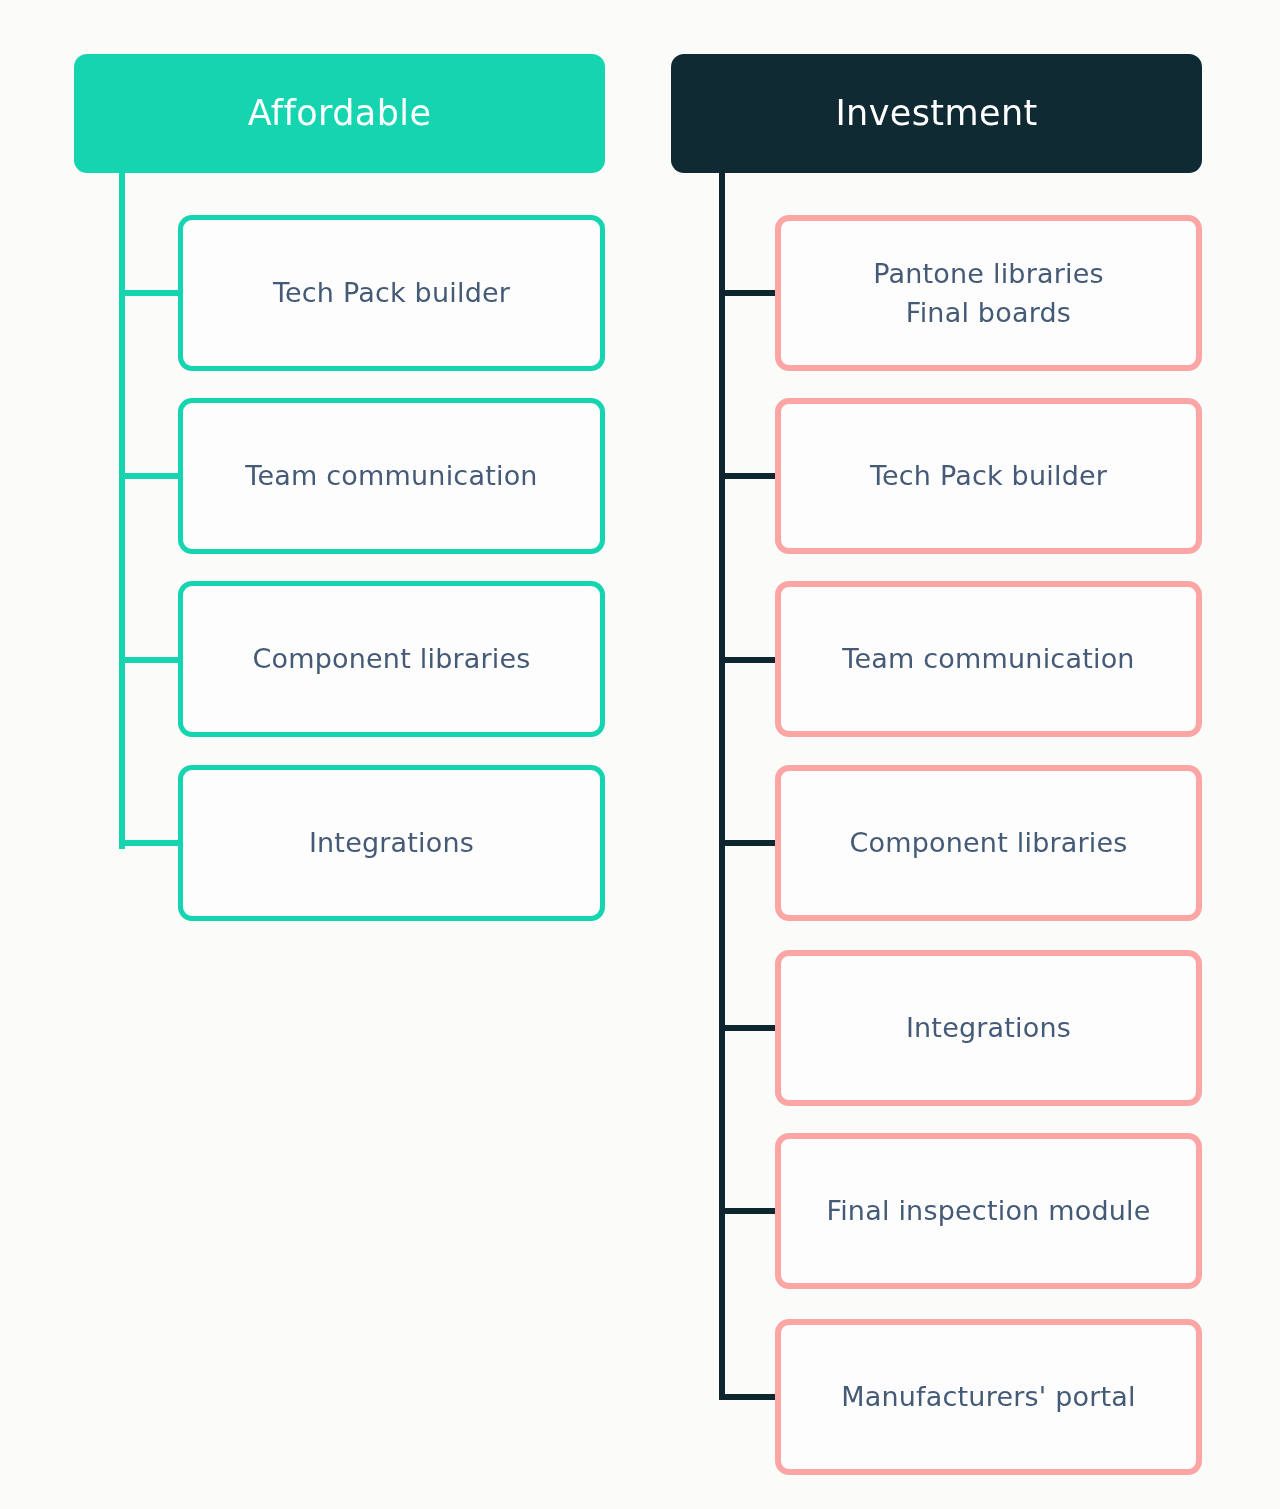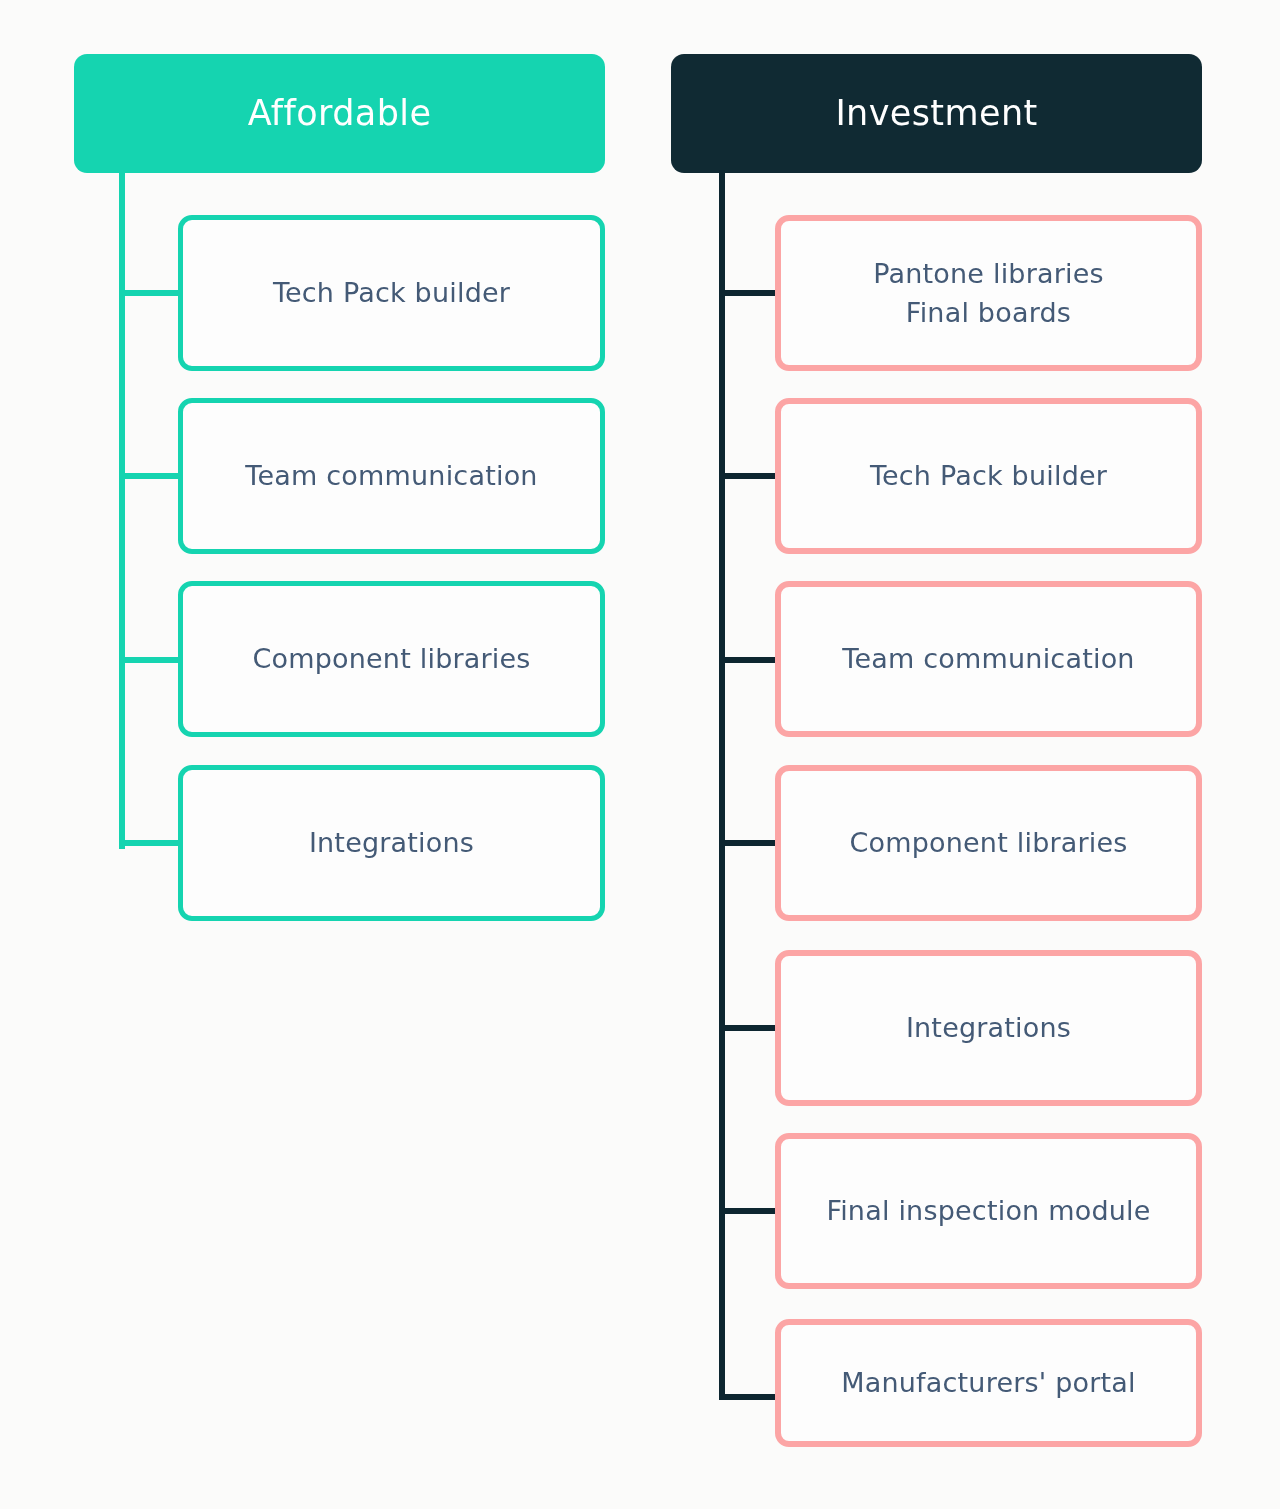--- a/index.html
+++ b/index.html
@@ -186,19 +186,19 @@
     <div class="card" style="top:950px; height:156px;">
       <span class="label">Integrations</span>
     </div>
 
     <div class="stub" style="top:1208px;"></div>
     <div class="card" style="top:1133px; height:156px;align-items:center;">
       <span class="label">Final inspection module</span>
     </div>
 
     <div class="stub" style="top:1394px;"></div>
-    <div class="card" style="top:1319px; height:128px;">
+    <div class="card" style="top:1319px; height:156px;">
       <span class="label">Manufacturers' portal</span>
     </div>
 
   </div>
 
 </div>
 
 </body></html>

